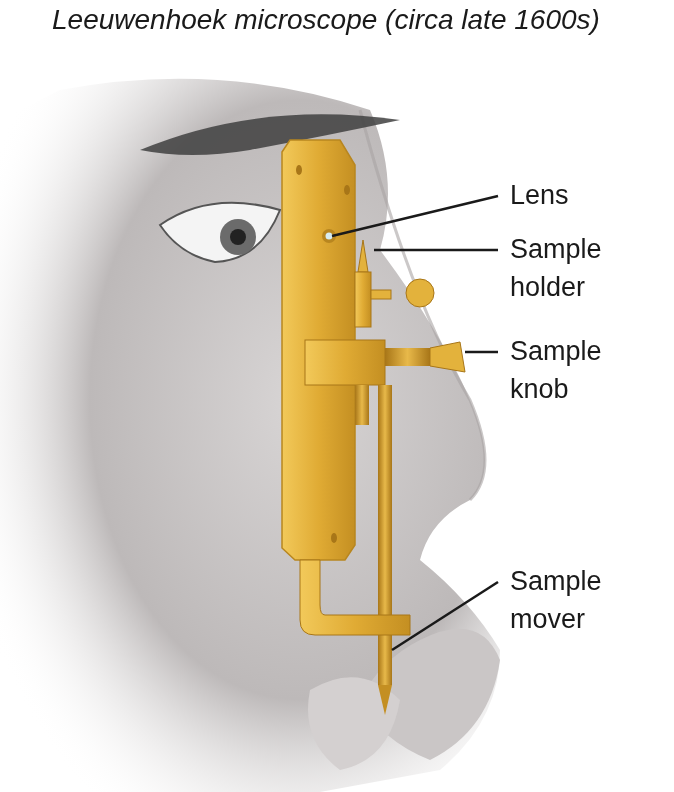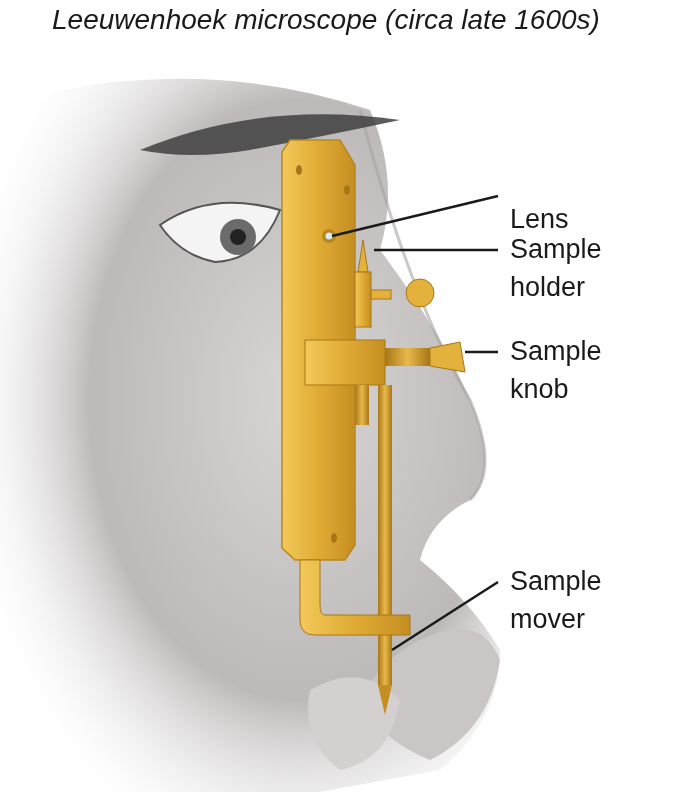--- a/index.html
+++ b/index.html
@@ -77,19 +77,19 @@
   <path d="M300 560 L300 620 Q300 635 315 635 L410 635 L410 615 L325 615 Q320 615 320 605 L320 560 Z" fill="url(#brass)" stroke="#a87618"></path>
 
   <g stroke="#1a1a1a" stroke-width="2.5" fill="none">
     <line x1="332" y1="236" x2="498" y2="196"></line>
     <line x1="374" y1="250" x2="498" y2="250"></line>
     <line x1="465" y1="352" x2="498" y2="352"></line>
     <line x1="392" y1="650" x2="498" y2="582"></line>
   </g>
 </svg>
 
-<div class="label" style="left:510px;top:176px;margin-top:24px;">Lens</div>
+<div class="label" style="left:510px;top:176px;">Lens</div>
 <div class="label" style="left:510px;top:230px;">Sample
 holder</div>
 <div class="label" style="left:510px;top:332px;">Sample
 knob</div>
 <div class="label" style="left:510px;top:562px;">Sample
 mover</div>
 
 </body></html>

